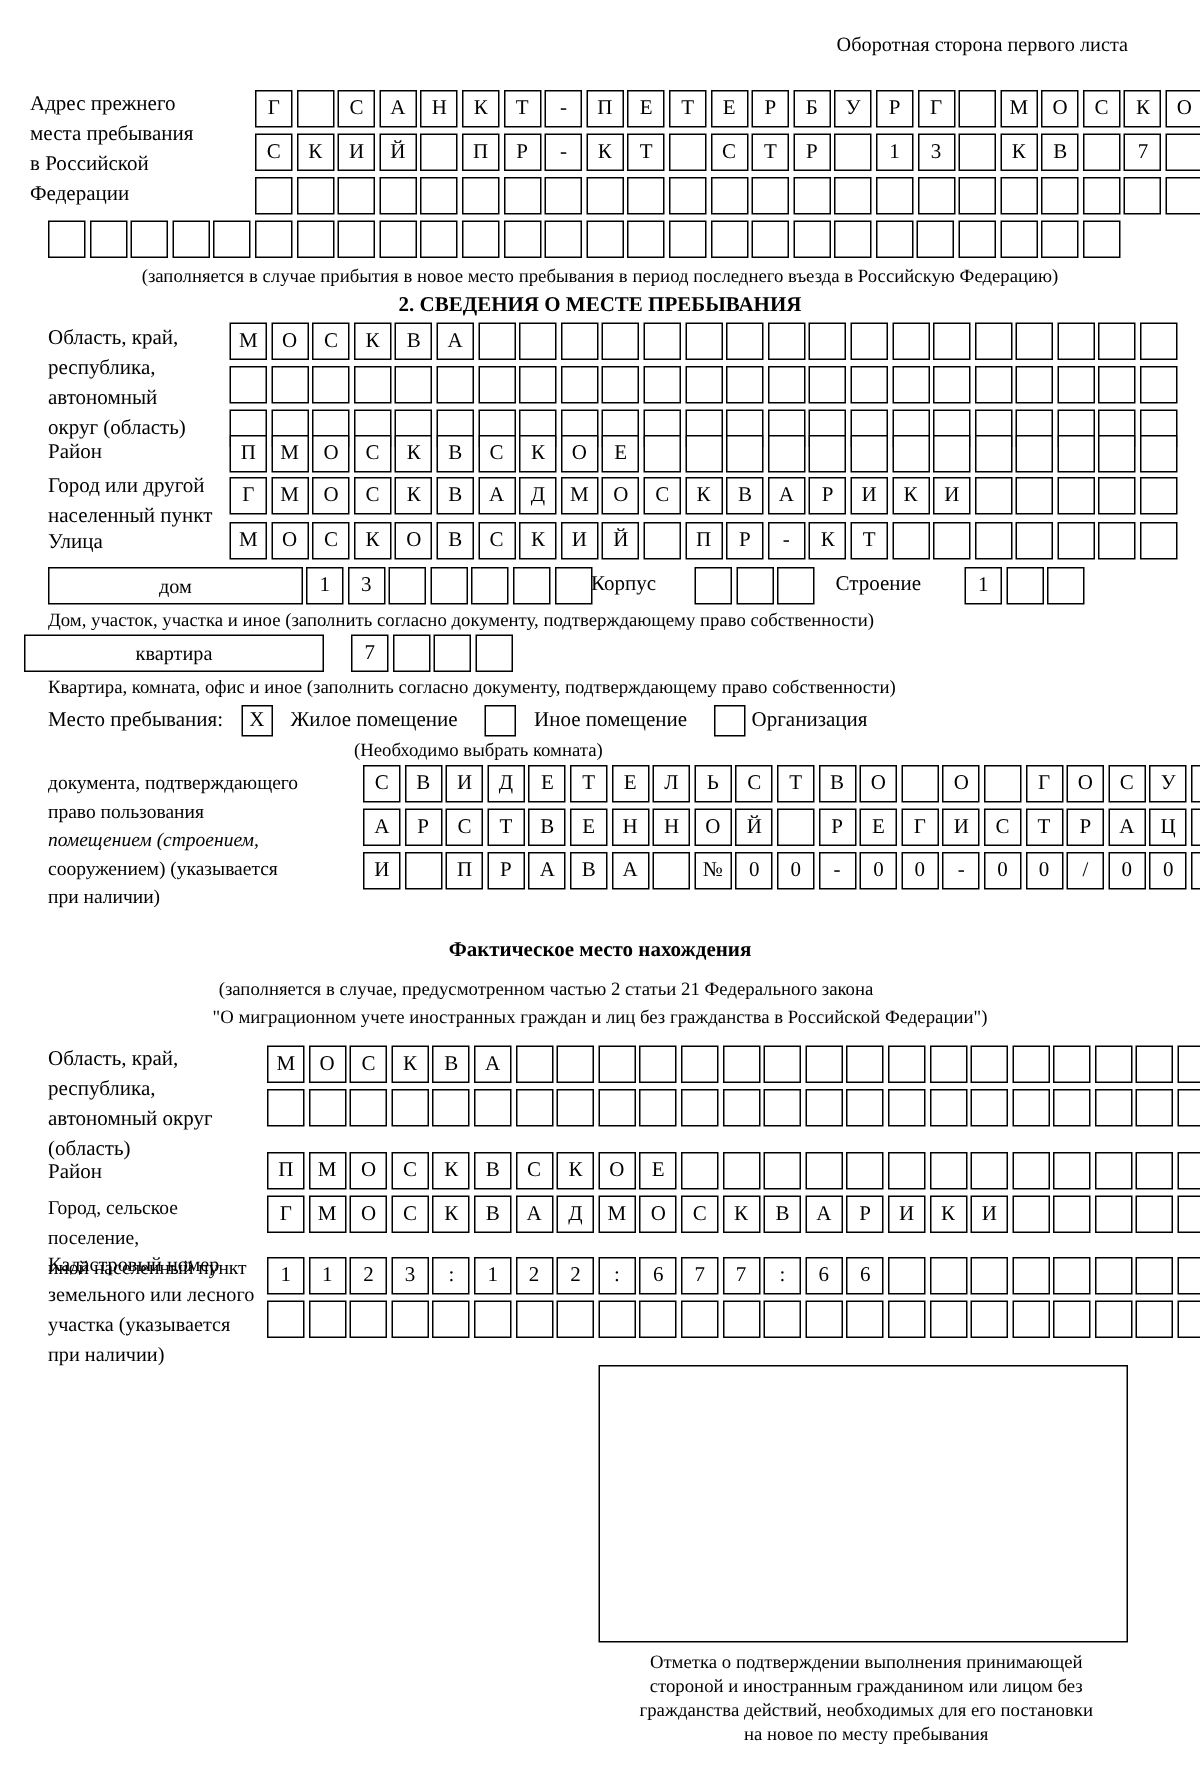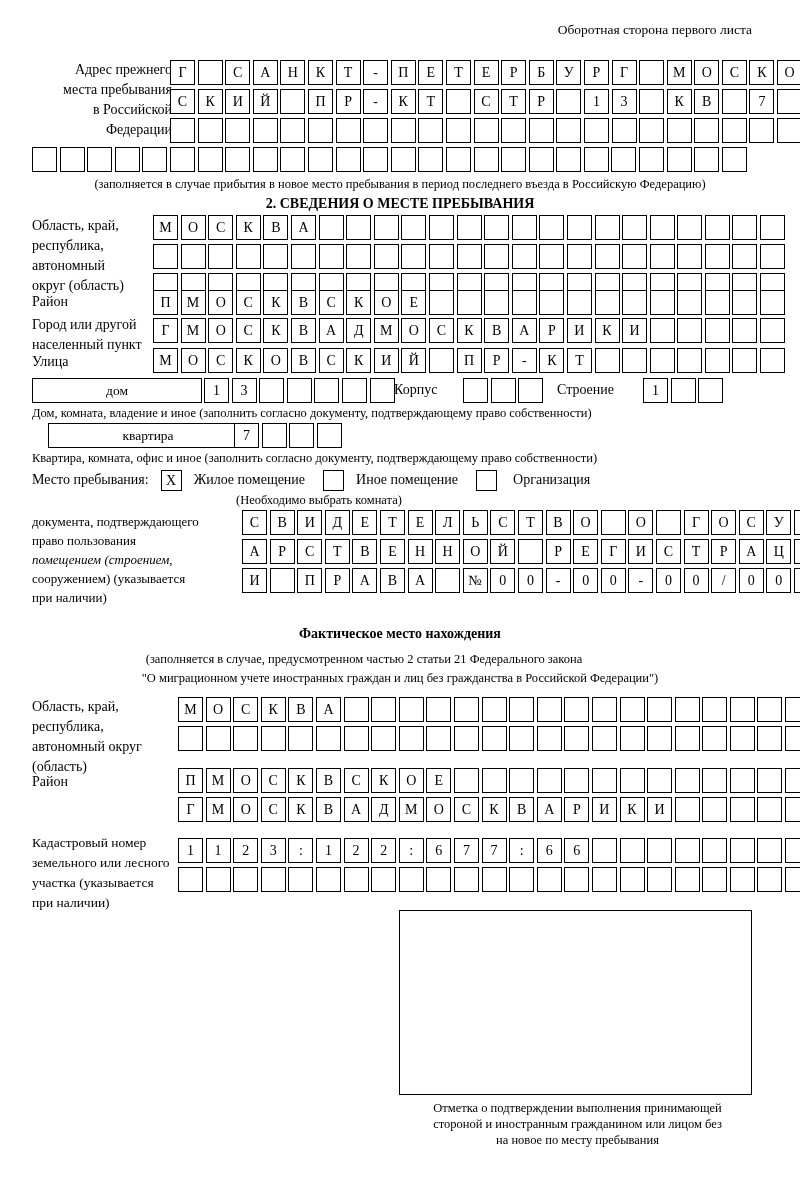--- a/index.html
+++ b/index.html
@@ -70,21 +70,21 @@
   .note { font-size: 12.5px; line-height: 16px; text-align: center; }
   .sect-title { font-size: 14px; font-weight: bold; text-align: center; }
 </style>
 </head>
 <body>
 
 <div class="page">
 
   <div class="hdr-right">Оборотная сторона первого листа</div>
 
-  <div class="labelblock" style="left:32px; top:60px; width:140px;text-align:right;">
+  <div class="labelblock" style="left:20px; top:60px; width:140px;">
     <div class="lbl">Адрес прежнего</div>
     <div class="lbl">места пребывания</div>
     <div class="lbl">в Российской</div>
     <div class="lbl">Федерации</div>
   </div>
 
   <div class="row cells" style="left:170px; top:60px;">
     <div class="cell">Г</div>
     <div class="cell"></div>
     <div class="cell">С</div>
@@ -380,39 +380,39 @@
     <div class="cell"></div>
     <div class="cell"></div>
     <div class="cell"></div>
   </div>
   <div class="labelblock lbl" style="left:557px; top:380px;">Строение</div>
   <div class="row cells" style="left:643px; top:378px;">
     <div class="cell">1</div>
     <div class="cell"></div>
     <div class="cell"></div>
   </div>
-  <div class="lbl-sm" style="position:absolute; left:32px; top:405px;">Дом, комната, владение и иное (заполнить согласно документу, подтверждающему право собственности)</div>
-
-  <div class="widebox" style="position:absolute; left:48px; top:423px; width:200px;">квартира</div>
+  <div class="lbl-sm" style="position:absolute; left:32px; top:405px;">Дом, участок, участка и иное (заполнить согласно документу, подтверждающему право собственности)</div>
+
+  <div class="widebox" style="position:absolute; left:16px; top:423px; width:200px;">квартира</div>
   <div class="row cells" style="left:234px; top:423px;">
     <div class="cell">7</div>
     <div class="cell"></div>
     <div class="cell"></div>
     <div class="cell"></div>
   </div>
   <div class="lbl-sm" style="position:absolute; left:32px; top:450px;">Квартира, комната, офис и иное (заполнить согласно документу, подтверждающему право собственности)</div>
 
   <div style="position:absolute; left:32px; top:470px; width:740px;">
     <span class="lbl">Место пребывания:</span>
     <span class="sq" style="margin-left:8px;">X</span>
     <span class="lbl" style="margin-left:8px;">Жилое помещение</span>
     <span class="sq" style="margin-left:14px;"></span>
     <span class="lbl" style="margin-left:8px;">Иное помещение</span>
     <span class="sq" style="margin-left:14px;"></span>
-    <span class="lbl" style="margin-left:12px;">Организация</span>
+    <span class="lbl" style="margin-left:0;">Организация</span>
   </div>
   <div class="lbl-sm" style="position:absolute; left:236px; top:492px;">(Необходимо выбрать комната)</div>
 
   <div class="labelblock" style="left:32px; top:512px; width:210px;">
     <div class="lbl-sm" style="font-size:13px; line-height:19px;">документа, подтверждающего</div>
     <div class="lbl-sm" style="font-size:13px; line-height:19px;">право пользования</div>
     <div class="lbl-sm" style="font-size:13px; line-height:19px;font-style:italic;">помещением (строением,</div>
     <div class="lbl-sm" style="font-size:13px; line-height:19px;">сооружением) (указывается</div>
     <div class="lbl-sm" style="font-size:13px; line-height:19px;">при наличии)</div>
   </div>
@@ -568,20 +568,24 @@
     <div class="cell"></div>
     <div class="cell"></div>
     <div class="cell"></div>
     <div class="cell"></div>
     <div class="cell"></div>
     <div class="cell"></div>
     <div class="cell"></div>
     <div class="cell"></div>
   </div>
 
+  <div class="labelblock" style="left:32px; top:795px; width:150px;">
+    <div class="lbl" style="font-size:13px;">Город, сельское поселение,</div>
+    <div class="lbl" style="font-size:13px;">иной населенный пункт</div>
+  </div>
   <div class="row cells" style="left:178px; top:797px;">
     <div class="cell">Г</div>
     <div class="cell">М</div>
     <div class="cell">О</div>
     <div class="cell">С</div>
     <div class="cell">К</div>
     <div class="cell">В</div>
     <div class="cell">А</div>
     <div class="cell">Д</div>
     <div class="cell">М</div>
@@ -655,16 +659,17 @@
     <div class="cell"></div>
     <div class="cell"></div>
     <div class="cell"></div>
     <div class="cell"></div>
   </div>
 
   <div class="bigbox" style="left:399px; top:910px; width:353px; height:185px;"></div>
   <div style="position:absolute; left:385px; top:1100px; width:385px;">
     <div class="note">Отметка о подтверждении выполнения принимающей</div>
     <div class="note">стороной и иностранным гражданином или лицом без</div>
+    <div class="note">гражданства действий, необходимых для его постановки</div>
     <div class="note">на новое по месту пребывания</div>
   </div>
 
 </div>
 
 </body></html>

